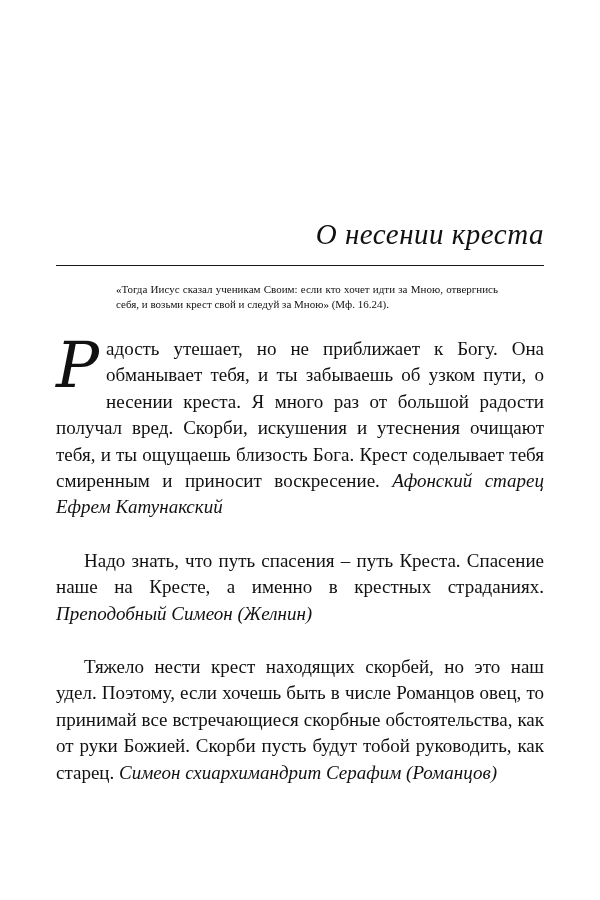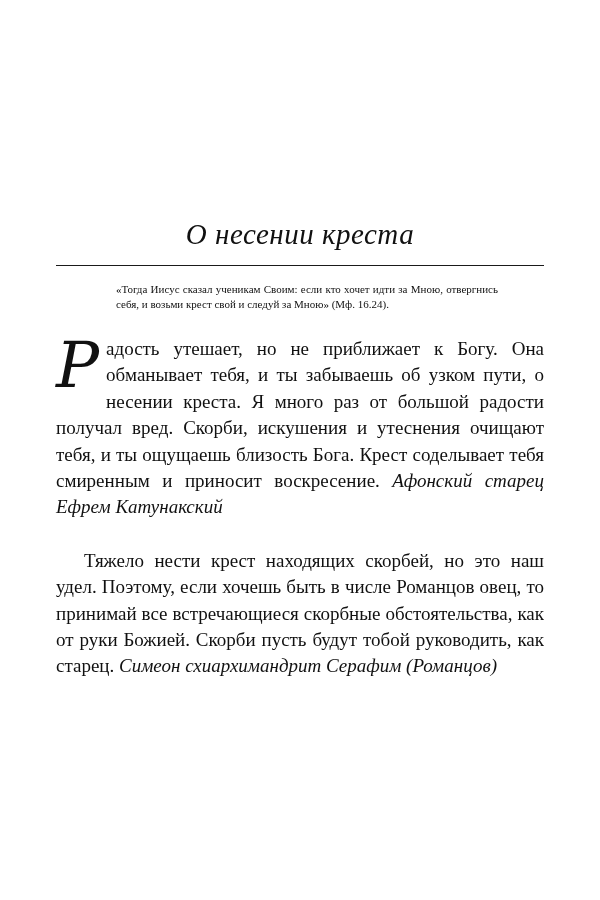--- a/index.html
+++ b/index.html
@@ -18,21 +18,21 @@
     box-sizing: border-box;
     width: 600px;
     height: 900px;
     padding: 218px 56px 40px 56px;
   }
   .title {
     margin: 0 0 14px 0;
     font-size: 29px;
     font-weight: normal;
     font-style: italic;
-    text-align: center;
+    text-align: right;
     letter-spacing: 0.5px;
   }
   .rule {
     border: none;
     border-top: 1.5px solid #1a1a1a;
     margin: 0 0 16px 0;
   }
   .epigraph {
     font-size: 11px;
     line-height: 1.36;
@@ -68,16 +68,17 @@
 <div class="page">
 
   <h1 class="title">О несении креста</h1>
 
   <hr class="rule">
 
   <div class="epigraph">«Тогда Иисус сказал ученикам Своим: если кто хочет идти за Мною, отвергнись себя, и возьми крест свой и следуй за Мною» (Мф. 16.24).</div>
 
   <p class="para"><span class="dropcap">Р</span><span>адость утешает, но не приближает к Богу. Она обманывает тебя, и ты забываешь об узком пути, о несении креста. Я много раз от большой радости получал вред. Скорби, искушения и утеснения очищают тебя, и ты ощущаешь близость Бога. Крест соделывает тебя смиренным и приносит воскресение. </span><span class="attrib">Афонский старец Ефрем Катунакский</span></p>
 
+  <p class="para indent"><span>Надо знать, что путь спасения – путь Креста. Спасение наше на Кресте, а именно в крестных страданиях. </span><span class="attrib">Преподобный Симеон (Желнин)</span></p>
 
   <p class="para indent"><span>Тяжело нести крест находящих скорбей, но это наш удел. Поэтому, если хочешь быть в числе Романцов овец, то принимай все встречающиеся скорбные обстоятельства, как от руки Божией. Скорби пусть будут тобой руководить, как старец. </span><span class="attrib">Симеон схиархимандрит Серафим (Романцов)</span></p>
 
 </div>
 
 </body></html>

